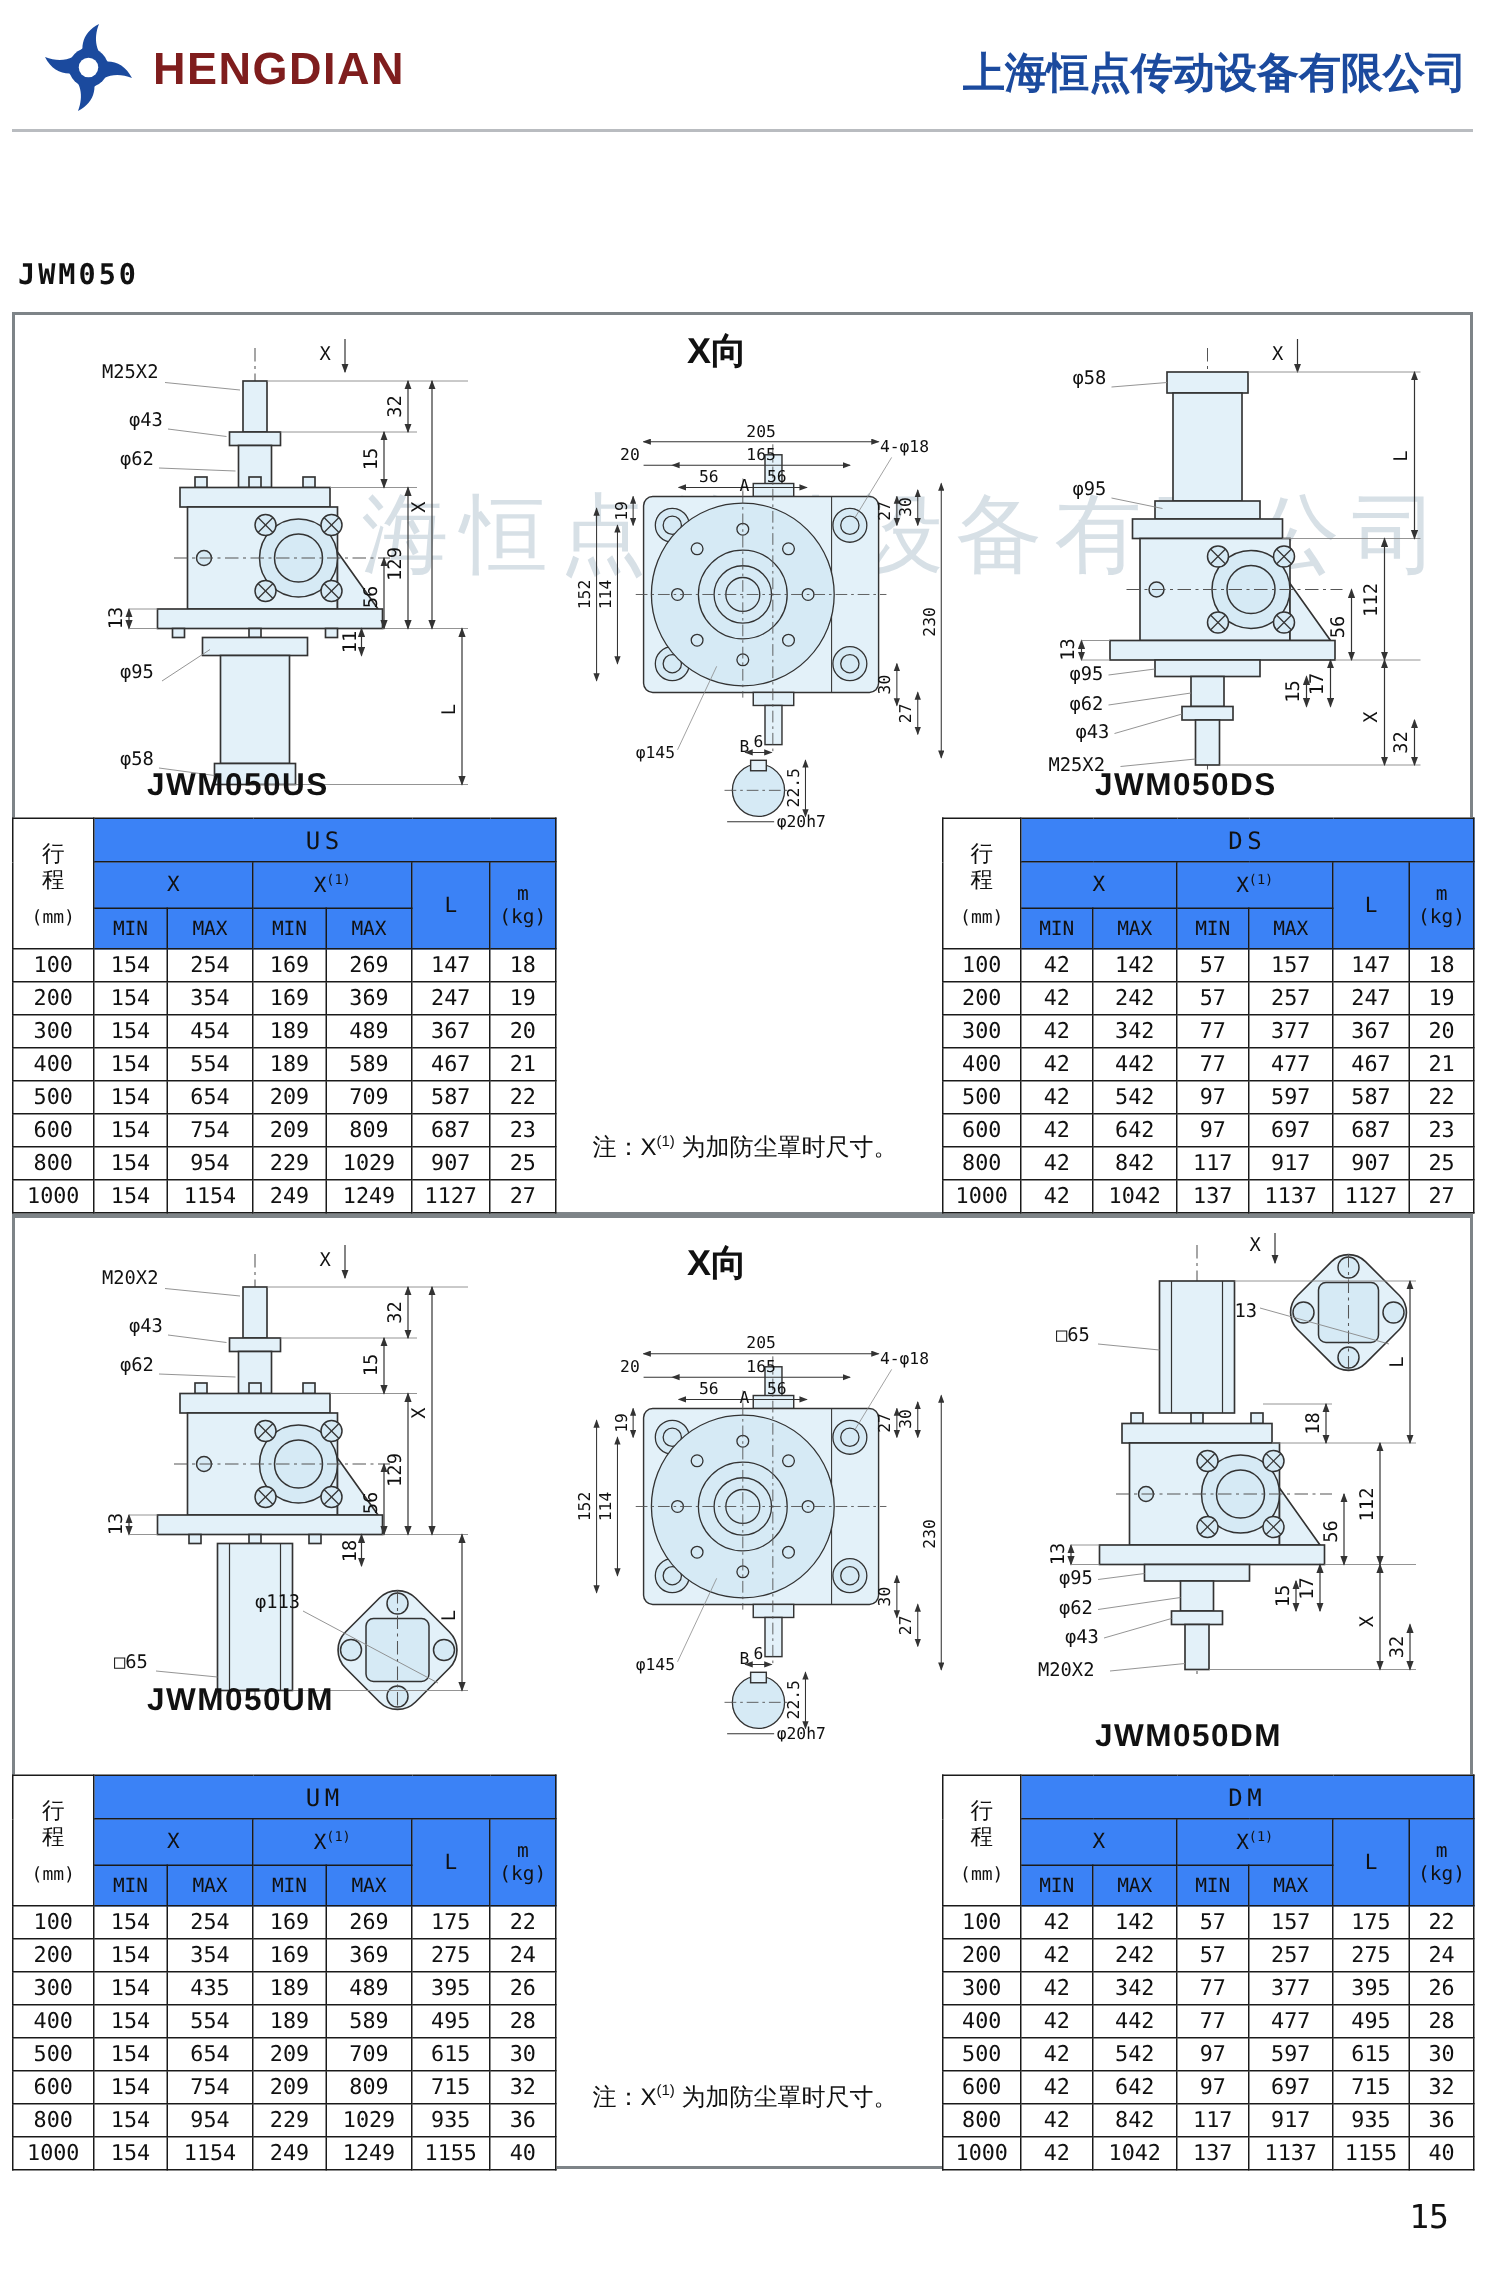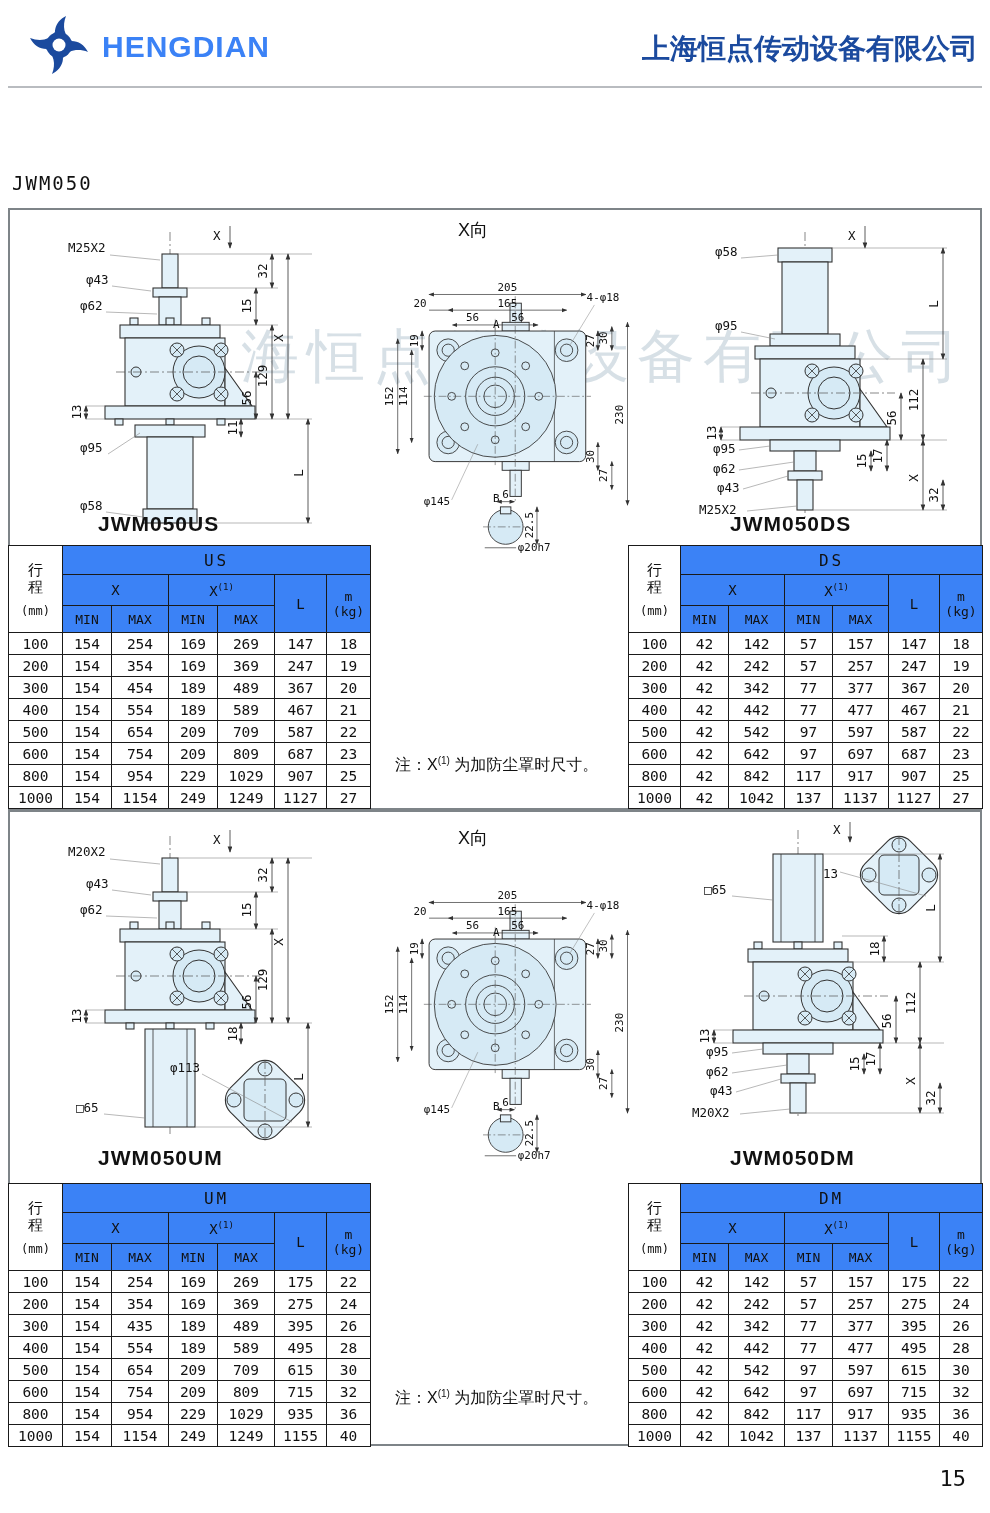--- a/index.html
+++ b/index.html
@@ -1,30 +1,30 @@
 <!DOCTYPE html>
 <html><head>
 <meta charset="utf-8">
 <style>
   html,body{margin:0;padding:0;background:#fff;}
   .page{position:relative;width:990px;height:1513px;background:#fff;overflow:hidden;
         font-family:"Liberation Sans",sans-serif;color:#111;}
   .abs{position:absolute;}
   
-  .brand{font-size:30px;font-weight:600;letter-spacing:1px;color:#3b82f6;}
+  .brand{font-size:30px;font-weight:600;letter-spacing:1px;color:#7f1d1d;}
   .company{font-size:28px;font-weight:bold;color:#1b4a9e;font-family:"Liberation Serif",serif;}
   .divider{height:2px;background:#b9bcc0;}
   .banner{background:#b5ddeb;height:36px;line-height:36px;font-size:20px;padding-left:16px;
           font-family:"Liberation Sans",sans-serif;color:#0c0c0c;}
-  .model{font-family:"DejaVu Sans Mono",monospace;font-size:19px;font-weight:normal;letter-spacing:2px;}
+  .model{font-family:"DejaVu Sans Mono",monospace;font-size:19px;font-weight:bold;letter-spacing:2px;}
   .secbox{border:2px solid #7e8488;background:#fff;}
   .watermark{font-family:"Liberation Serif",serif;font-size:58px;letter-spacing:8px;color:#7d9aae;
              opacity:.30;white-space:nowrap;pointer-events:none;}
   .caption{font-family:Liberation Sans, sans-serif;font-size:21px;letter-spacing:1px;font-weight:bold;}
-  .xtitle{font-size:18px;font-weight:normal;}
+  .xtitle{font-size:24px;font-weight:bold;}
   .note{font-size:16px;}
   .note sup{font-size:10px;}
   .pagenum{font-family:"DejaVu Sans Mono",monospace;font-size:22px;}
   
   table.dim{border-collapse:collapse;table-layout:fixed;background:#fff;}
   table.dim th,table.dim td{border:1px solid #1a1a1a;text-align:center;padding:0;
       font-family:"DejaVu Sans Mono",monospace;font-weight:normal;}
   table.dim thead th{background:#3b82f6;}
   table.dim th.th-stroke{background:#fff;font-size:15px;font-family:"Liberation Sans",sans-serif;}
   .stroke-chars div{line-height:17px;}
@@ -615,21 +615,21 @@
       <line class="dl" x1="66" y1="188" x2="66" y2="201" marker-start="url(#aS)" marker-end="url(#aE)"></line>
       <line class="xl" x1="66" y1="188" x2="85" y2="188"></line>
         <line class="xl" x1="66" y1="201" x2="85" y2="201"></line>
       <text transform="rotate(-90 61 194)" x="61" y="194" text-anchor="middle">13</text>
       <line class="dl" x1="288" y1="201" x2="288" y2="305" marker-start="url(#aS)" marker-end="url(#aE)"></line>
       <text transform="rotate(-90 283 255)" x="283" y="255" text-anchor="middle">L</text>
       <text x="56" y="290">□65</text>
       <line class="xl" x1="84" y1="292" x2="125" y2="296"></line>
     </g>
   </svg>
-  <div class="abs caption" style="left:98px;top:1146px">JWM050UM</div>
+  <div class="abs caption" style="left:98px;top:1122px">JWM050UM</div>
 
   <div class="abs xtitle" style="left:458px;top:826px">X向</div>
   <svg class="abs" style="left:375px;top:852px" width="270" height="309" viewBox="0 0 310 355">
     <g>
       <rect class="pt" x="155" y="68" width="13" height="32"></rect>
       <rect class="pt" x="146" y="90" width="31" height="10"></rect>
       <rect class="pt" x="62" y="100" width="180" height="150" rx="7"></rect>
       <line class="dl" x1="206" y1="100" x2="206" y2="250"></line>
       <circle class="pt2" cx="84" cy="122" r="13"></circle>
         <circle class="pt2" cx="84" cy="122" r="7"></circle>

